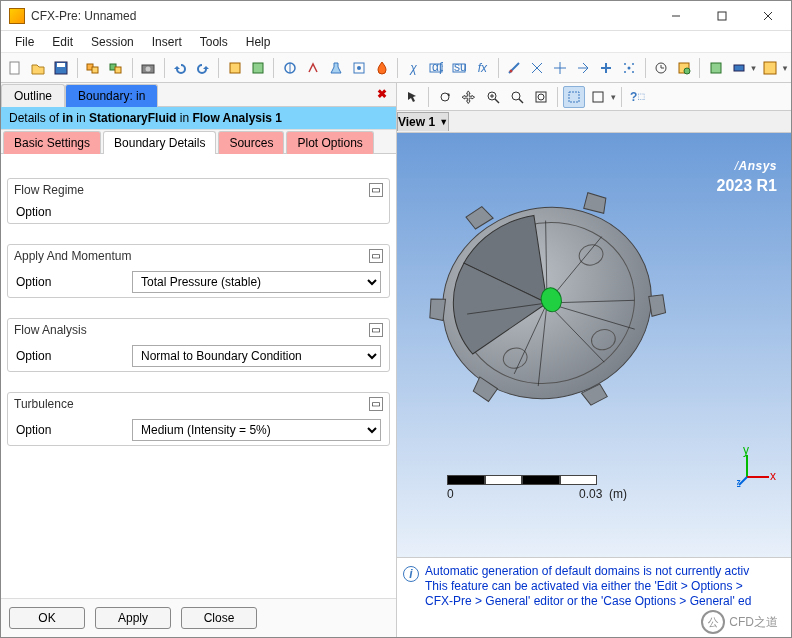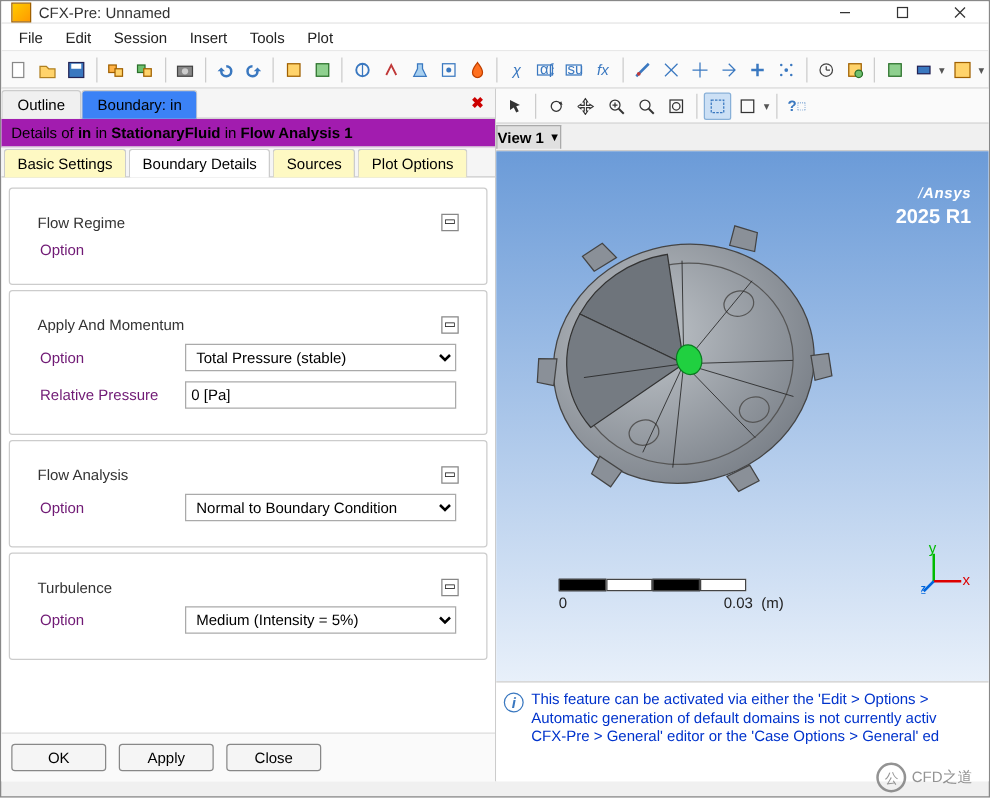--- a/index.html
+++ b/index.html
@@ -1,44 +1,44 @@
 <!DOCTYPE html>
 <html><head>
 <meta charset="utf-8">
 <style>
 * { box-sizing: border-box; margin: 0; padding: 0; font-family: "Segoe UI", Tahoma, sans-serif; font-size: 12px; }
 body { background: #f0f0f0; width: 792px; height: 638px; overflow: hidden; border: 1px solid #888; }
-.titlebar { height: 18px; background: #fff; display: flex; align-items: center; padding: 0 0 0 8px; border-bottom: 1px solid #e0e0e0; }
+.titlebar { height: 30px; background: #fff; display: flex; align-items: center; padding: 0 0 0 8px; border-bottom: 1px solid #e0e0e0; }
 .titlebar .icon { width: 16px; height: 16px; background: linear-gradient(135deg,#ffcc00,#ff9900); margin-right: 6px; border:1px solid #a06000;}
 .titlebar .title { flex: 1; color: #333; }
 .winbtns { display: flex; }
 .winbtn { width: 46px; height: 30px; display: flex; align-items: center; justify-content: center; color: #333; }
 .menubar { height: 22px; background: #fff; display: flex; align-items: center; padding: 0 6px; gap: 2px; border-bottom: 1px solid #e8e8e8; }
 .menubar span { padding: 2px 8px; color: #222; }
 .toolbar { height: 30px; background: #fafafa; border-bottom: 1px solid #ccc; display: flex; align-items: center; padding: 0 4px; gap: 2px; }
 .tb { width: 22px; height: 22px; display:flex; align-items:center; justify-content:center; border:1px solid transparent; border-radius:2px;}
 .sep { width:1px; height:20px; background:#ccc; margin:0 3px;}
 .content { display: flex; height: 554px; }
 .leftpane { width: 396px; background: #fff; border-right: 1px solid #ccc; display:flex; flex-direction:column; }
 .tabs1 { display:flex; border-bottom:1px solid #ccc; background:#f5f5f5; height:24px; position:relative;}
 .tab1 { padding:4px 12px; border:1px solid #ccc; border-bottom:none; background:#f0f0f0; margin-right:0; position:relative; top:1px; border-radius:3px 3px 0 0;}
 .tab1.active { background:#3b82f6; }
 .tab1close { position:absolute; right:6px; top:4px; color:#c00; font-weight:bold; cursor:pointer; width:16px; height:16px; text-align:center;}
-.detailshdr { padding:4px 8px; background:#a21caf; border-bottom:1px solid #ddd;}
+.detailshdr { padding:4px 8px; background:#7dd3fc; border-bottom:1px solid #ddd;}
 .detailshdr b { font-weight:bold; }
 .tabs2 { display:flex; background:#f5f5f5; border-bottom:1px solid #ccc; height:24px;}
-.tab2 { padding:4px 10px; border:1px solid #ccc; border-bottom:none; background:#fef9c3; position:relative; top:1px; border-radius:3px 3px 0 0; margin-left:2px;}
+.tab2 { padding:4px 10px; border:1px solid #ccc; border-bottom:none; background:#fca5a5; position:relative; top:1px; border-radius:3px 3px 0 0; margin-left:2px;}
 .tab2.active { background:#fff; }
 .form { flex:1; padding:4px; overflow:auto;}
-.group { border:1px solid #ccc; border-radius:3px; margin:4px 2px; padding:16px; }
+.group { border:1px solid #ccc; border-radius:3px; margin:20px 2px; padding:0; }
 .group-hdr { display:flex; align-items:center; padding:4px 6px; position:relative;}
 .group-hdr .lbl { color:#333; }
 .group-hdr .collapse { position:absolute; right:6px; top:4px; width:14px; height:14px; border:1px solid #888; text-align:center; line-height:12px; font-size:10px;}
 .row { display:flex; align-items:center; padding:4px 8px; gap:6px;}
-.row .rlabel { width:110px; color:#701a75;}
+.row .rlabel { width:110px; color:#000000;}
 .row select, .row input[type=text] { flex:1; height:22px; border:1px solid #aaa; padding:0 4px; background:#fff;}
 .btnrow { display:flex; gap:10px; padding:8px; border-top:1px solid #ddd; background:#fafafa;}
 .btnrow button { width:76px; height:22px; border:1px solid #888; border-radius:3px; background:#f5f5f5;}
 .rightpane { flex:1; display:flex; flex-direction:column; background:#fff;}
 .viewtoolbar { height:28px; border-bottom:1px solid #ccc; display:flex; align-items:center; padding:0 4px; gap:2px; background:#fafafa;}
 .viewtabs { height:22px; background:#f0f0f0; border-bottom:1px solid #ccc; display:flex; align-items:center;}
 .viewtab { padding:2px 0; background:#e0e0e0; border:1px solid #aaa; border-bottom:none; font-weight:bold; display:flex; align-items:center; gap:4px;}
 .viewport { flex:1; background:linear-gradient(#6b9bd8,#e8f0fa); position:relative; overflow:hidden;}
 .brand { position:absolute; top:12px; right:14px; color:#fff; text-align:right;}
 .brand .b1 { font-size:28px; font-weight:600; letter-spacing:0.5px; font-style:italic;}
@@ -83,21 +83,21 @@
     </div>
   </div>
 </div>
 
 <div class="menubar">
   <span>File</span>
   <span>Edit</span>
   <span>Session</span>
   <span>Insert</span>
   <span>Tools</span>
-  <span>Plot</span>
+  <span>Help</span>
 </div>
 
 <div class="toolbar">
   <div class="tb">
       <svg width="14" height="14">
         <rect x="2" y="1" width="9" height="12" fill="#fff" stroke="#888"></rect>
       </svg>
     </div>
   <div class="tb">
       <svg width="14" height="14">
@@ -304,24 +304,20 @@
 
       <div class="group">
         <div class="group-hdr">
           <span class="lbl">Apply And Momentum</span>
           <span class="collapse">▭</span>
         </div>
         <div class="row">
           <span class="rlabel">Option</span>
           <select><option>Total Pressure (stable)</option></select>
         </div>
-        <div class="row">
-          <span class="rlabel">Relative Pressure</span>
-          <input type="text" value="0 [Pa]" style="">
-        </div>
       </div>
 
       <div class="group">
         <div class="group-hdr">
           <span class="lbl">Flow Analysis</span>
           <span class="collapse">▭</span>
         </div>
         <div class="row">
           <span class="rlabel">Option</span>
           <select><option>Normal to Boundary Condition</option></select>
@@ -405,21 +401,21 @@
     </div>
     <div class="viewtabs">
       <div class="viewtab">
         <span>View 1</span>
         <span style="font-size:9px;">▼</span>
       </div>
     </div>
     <div class="viewport">
       <div class="brand">
         <div class="b1"><span class="slash">/</span><span>Ansys</span></div>
-        <div class="b2">2025 R1</div>
+        <div class="b2">2023 R1</div>
       </div>
 
       <svg class="mesh" width="260" height="260" viewBox="0 0 260 260">
         <defs>
           <radialGradient id="gm" cx="40%" cy="35%" r="70%">
             <stop offset="0%" stop-color="#bfc4c9"></stop>
             <stop offset="100%" stop-color="#7a8088"></stop>
           </radialGradient>
         </defs>
         <g transform="translate(130 130) rotate(-15)">
@@ -476,22 +472,22 @@
         <line x1="10" y1="30" x2="10" y2="8" stroke="#0b0" stroke-width="2"></line>
           <text x="6" y="7" fill="#0b0" font-size="8">y</text>
         <line x1="10" y1="30" x2="32" y2="30" stroke="#d00" stroke-width="2"></line>
           <text x="33" y="33" fill="#d00" font-size="8">x</text>
         <line x1="10" y1="30" x2="2" y2="38" stroke="#06d" stroke-width="2"></line>
           <text x="-2" y="40" fill="#06d" font-size="8">z</text>
       </svg>
     </div>
     <div class="msgbox">
       <div class="info">i</div>
+      <div>Automatic generation of default domains is not currently activ</div>
       <div>This feature can be activated via either the 'Edit &gt; Options &gt;</div>
-      <div>Automatic generation of default domains is not currently activ</div>
       <div>CFX-Pre &gt; General' editor or the 'Case Options &gt; General' ed</div>
 
     </div>
   </div>
 </div>
 
 <div class="watermark">
   <span class="wm-circle">公</span><span>CFD之道</span>
 </div>
 

